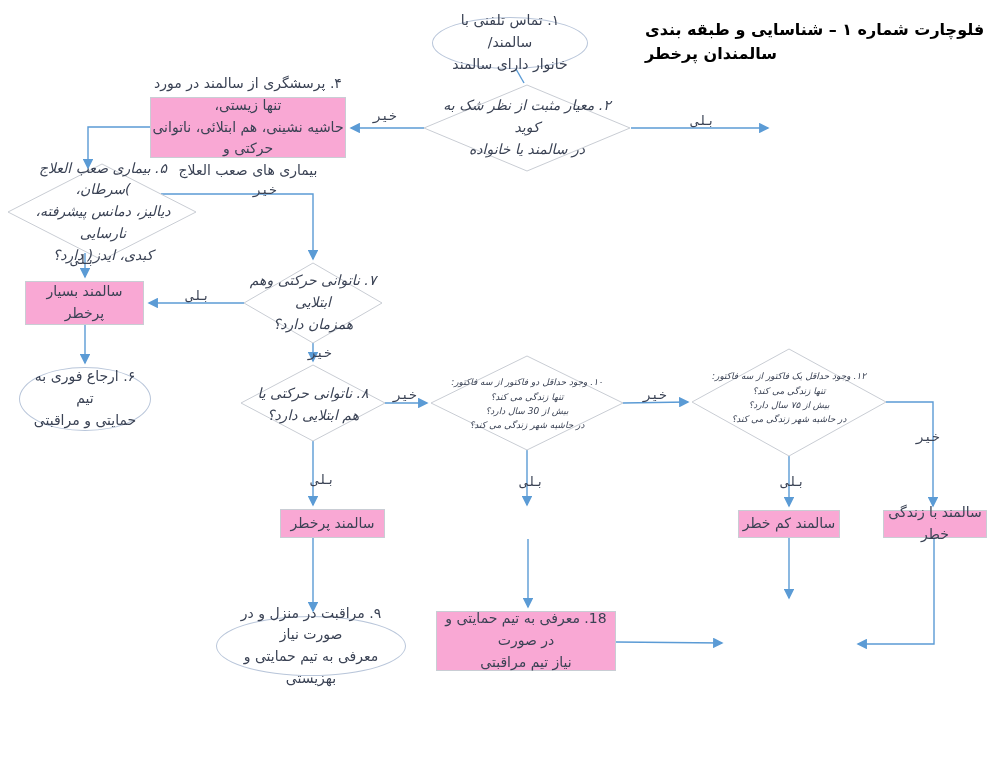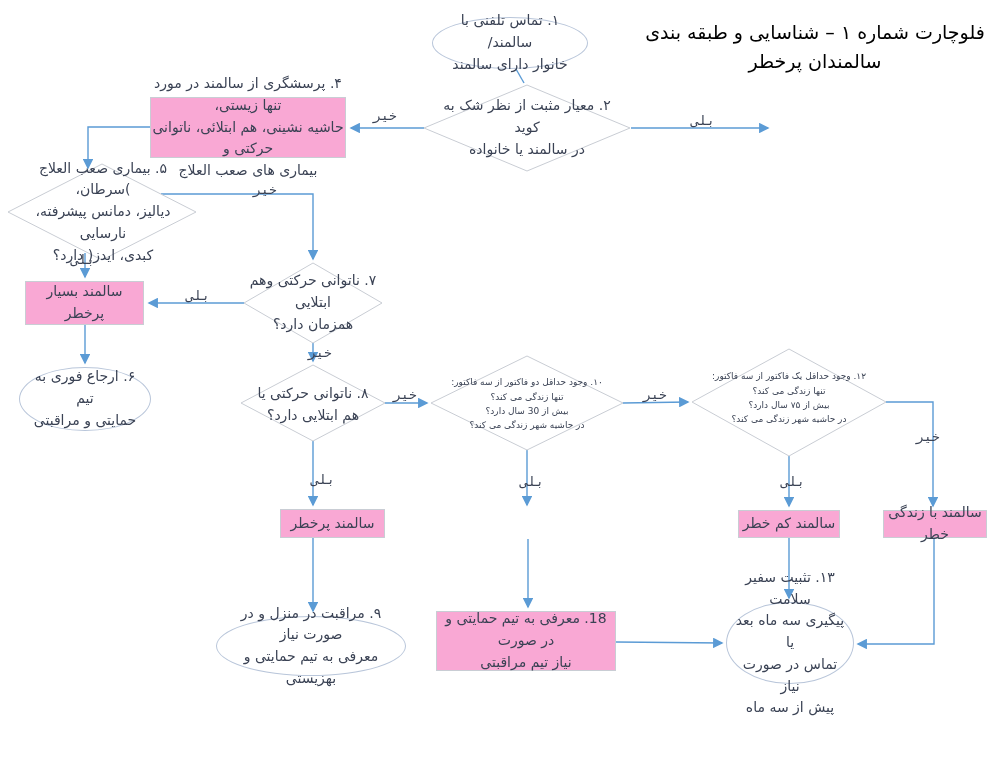--- a/index.html
+++ b/index.html
@@ -8,29 +8,29 @@
     font-family:"DejaVu Sans","Liberation Sans",sans-serif;overflow:hidden;
   }
   #wires{position:absolute;left:0;top:0;width:990px;height:761px;}
   .node{
     position:absolute;display:flex;align-items:center;justify-content:center;
     text-align:center;direction:rtl;white-space:pre-line;
     color:#3a4254;font-size:14px;line-height:1.55;box-sizing:border-box;
   }
   .rect{background:#f9a8d4;border:1px solid #c9cdd4;}
   .ellipse{background:#fff;border:1px solid #b9c6da;border-radius:50%;padding:2px 8px;}
-  .dtext{background:transparent;}
+  .dtext{background:transparent;font-style:italic;}
   .small{font-size:9px;line-height:1.6;}
   .elabel{
     position:absolute;width:30px;text-align:center;direction:rtl;
     font-size:13px;color:#3a4254;font-family:Liberation Mono, monospace;
   }
   #title{
-    position:absolute;left:645px;top:18px;width:340px;text-align:center;
-    direction:rtl;font-weight:normal;font-size:19px;line-height:1.5;color:#000;
+    position:absolute;left:645px;top:18px;width:340px;text-align:left;
+    direction:rtl;font-weight:bold;font-size:16px;line-height:1.5;color:#000;
   }
 </style>
 </head>
 <body>
 
 <div id="canvas">
 
   <svg id="wires" viewBox="0 0 990 761">
     <defs>
       <marker id="arr" viewBox="0 0 10 10" refX="8.5" refY="5" markerWidth="7.5" markerHeight="7.5" orient="auto-start-reverse">
@@ -118,24 +118,20 @@
   <div class="node rect" style="left:738px;top:510px;width:102px;height:28px">سالمند کم خطر</div>
 
   <div class="node rect" style="left:883px;top:510px;width:104px;height:28px">سالمند با زندگی خطر</div>
 
   <div class="node ellipse" style="left:216px;top:616px;width:190px;height:60px">۹. مراقبت در منزل و در صورت نیاز
 معرفی به تیم حمایتی و بهزیستی</div>
 
   <div class="node rect" style="left:436px;top:611px;width:180px;height:60px">18. معرفی به تیم حمایتی و در صورت
 نیاز تیم مراقبتی</div>
 
-  <div class="node ellipse" style="left:726px;top:602px;width:128px;height:82px">۱۳. تثبیت سفیر سلامت
-پیگیری سه ماه بعد یا
-تماس در صورت نیاز
-پیش از سه ماه</div>
 
   <div class="elabel" style="left:688px;top:113px">بلی</div>
   <div class="elabel" style="left:370px;top:108px">خیر</div>
   <div class="elabel" style="left:68px; top:252px">بلی</div>
   <div class="elabel" style="left:250px;top:182px">خیر</div>
   <div class="elabel" style="left:183px;top:288px">بلی</div>
   <div class="elabel" style="left:305px;top:345px">خیر</div>
   <div class="elabel" style="left:308px;top:472px">بلی</div>
   <div class="elabel" style="left:390px;top:387px">خیر</div>
   <div class="elabel" style="left:517px;top:474px">بلی</div>

